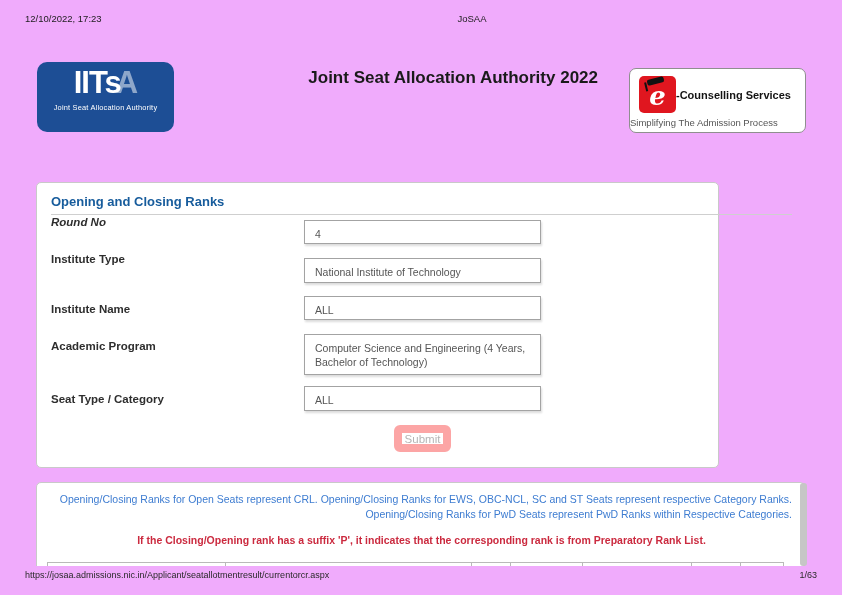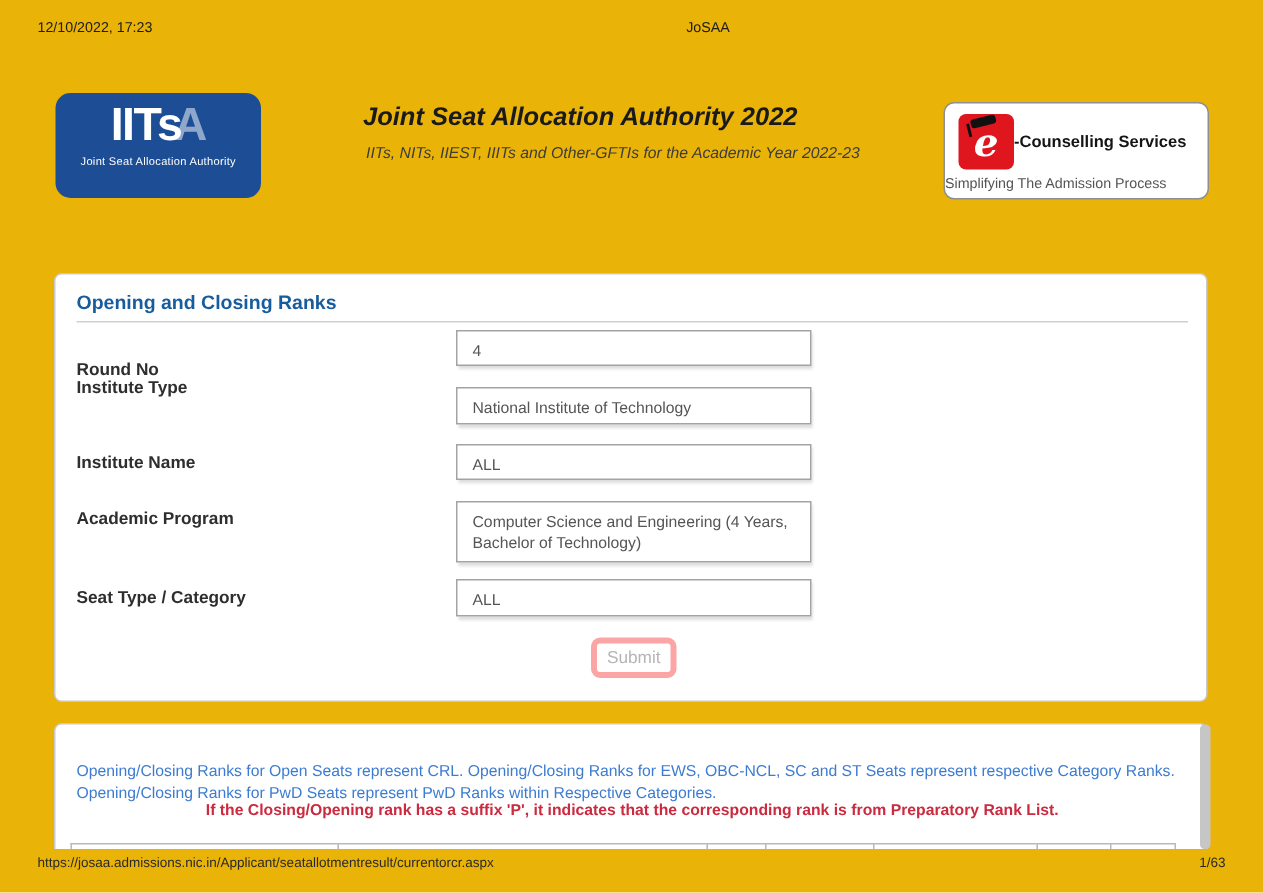--- a/index.html
+++ b/index.html
@@ -1,71 +1,71 @@
 <!DOCTYPE html>
 <html style="--logo-blue: #1d4e95; --heading-blue: #175c9c; --info-blue: #3d7cd1; --warning-red: #cb2a3f; --icon-red: #e0161f;"><head>
 <meta charset="utf-8">
 <style>
   * { margin:0; padding:0; box-sizing:border-box; }
   html,body { width:842px; height:595px; background:#ffffff; font-family:"Liberation Sans", sans-serif; }
-  .page { position:relative; width:842px; height:595px; background:#eab308; overflow:hidden; }
+  .page { position:relative; width:842px; height:595px; background:#f0abfc; overflow:hidden; }
   .content-clip { position:absolute; left:0; top:0; width:842px; height:566px; overflow:hidden; }
 
   
   .print-datetime { position:absolute; left:25px; top:13px; font-size:9.5px; color:#1c1c1c; }
   .print-doctitle { position:absolute; left:420px; top:13px; width:104px; text-align:center; font-size:9.5px; color:#1c1c1c; }
   .print-url { position:absolute; left:25px; top:570px; font-size:9px; color:#2a2a2a; }
   .print-pageno { position:absolute; right:25px; top:570px; font-size:9px; color:#2a2a2a; }
 
   
   .josaa-logo { position:absolute; left:37px; top:62px; width:137px; height:70px;
     background:var(--logo-blue); border-radius:10px; text-align:center; }
   .josaa-logo .big { margin-top:4px; font-size:31px; font-weight:bold; color:#fff; letter-spacing:-1px; line-height:34px; }
   .josaa-logo .big .ghost { opacity:.5; margin-left:-5px; }
   .josaa-logo .tag { font-size:7.4px; color:#fff; margin-top:3px; letter-spacing:.2px; }
 
-  .title-block { position:absolute; left:242px; top:68px; width:382px; text-align:left;font-style:italic; }
+  .title-block { position:absolute; left:216px; top:68px; width:382px; text-align:right; }
   .main-title { font-size:17px; font-weight:bold; color:#1a1a1a; }
   .sub-title { margin:7px auto 0; width:378px; font-size:10.5px; line-height:14px; color:#3c3c3c; }
 
   .counselling-box { position:absolute; left:629px; top:68px; width:177px; height:65px;
     border:1px solid #8f8f8f; border-radius:7px; background:#fff; }
   .c-icon { position:absolute; left:9px; top:7px; width:37px; height:37px; background:var(--icon-red);
     border-radius:5px; color:#fff; text-align:center; font-family:"DejaVu Serif", serif;
     font-style:italic; font-weight:bold; font-size:26px; line-height:40px; }
   .c-cap { position:absolute; left:8px; top:2px; width:17px; height:6px; background:#111;
     border-radius:2px; transform:rotate(-14deg); }
   .c-cap:after { content:""; position:absolute; left:-3px; top:2px; width:2px; height:9px; background:#111; }
   .c-name { position:absolute; left:46px; top:20px; font-size:11px; font-weight:bold; color:#141414; }
   .c-tag { position:absolute; left:0; top:48px; width:100%; font-size:9.5px; color:#555; }
 
   
   .panel { position:absolute; background:#fff; border:1px solid #c9c9c9; border-radius:5px; }
-  .main-panel { left:36px; top:182px; width:769px; height:286px; }
+  .main-panel { left:36px; top:182px; width:683px; height:286px; }
   .info-panel { left:36px; top:482px; width:769px; height:120px; }
 
   .panel-heading { position:absolute; left:14px; top:11px; font-size:13px; font-weight:bold; color:var(--heading-blue); }
   .panel-divider { position:absolute; left:14px; top:31px; width:741px; border-bottom:1px solid #cfcfcf; }
 
   .f-label { position:absolute; left:14px; font-size:11.5px; font-weight:bold; color:#2e2e2e; }
   .f-input { position:absolute; left:267px; width:237px; border:1px solid #a3a3a3; background:#fff;
     box-shadow:1px 2px 2px rgba(0,0,0,.14); font-size:10.5px; color:#555;
     padding:6px 10px 0 10px; line-height:14px; overflow:hidden; word-break:break-all; }
 
-  .r1 .f-label{top:58px;} .r1 .f-input{top:37px; height:24px;}
+  .r1 .f-label{top:33px;font-style:italic;} .r1 .f-input{top:37px; height:24px;}
   .r2 .f-label{top:70px;} .r2 .f-input{top:75px; height:25px;}
   .r3 .f-label{top:120px;} .r3 .f-input{top:113px; height:24px;}
   .r4 .f-label{top:157px;} .r4 .f-input{top:151px; height:41px;}
   .r5 .f-label{top:210px;} .r5 .f-input{top:203px; height:25px;}
 
   .submit-btn { position:absolute; left:357px; top:242px; width:57px; height:27px;
-    background:#fff; border:4px solid #fca5a5; border-radius:6px;
+    background:#fff; border:8px solid #fca5a5; border-radius:6px;
     font-family:"Liberation Sans", sans-serif; font-size:11.5px; color:#b5b5b5; text-align:center; }
 
-  .note-blue { position:absolute; left:14px; top:24px; width:741px; text-align:left;
+  .note-blue { position:absolute; left:14px; top:9px; width:741px; text-align:right;
     font-size:10.5px; line-height:15px; color:var(--info-blue); }
   .note-red { position:absolute; left:14px; top:51px; width:741px; text-align:center;
     font-size:10.5px; font-weight:bold; color:var(--warning-red); }
 
   .table-sliver { position:absolute; left:11px; top:79px; display:flex; }
   .table-sliver .cell { height:9px; background:#fff; border:1px solid #b9b9b9; border-bottom:none; margin-left:-1px; }
 
   .scrollbar-thumb { position:absolute; left:800px; top:483px; width:7px; height:83px;
     background:#c6c6c6; border-radius:3px; }
 </style>
@@ -78,21 +78,20 @@
     <div class="print-datetime">12/10/2022, 17:23</div>
     <div class="print-doctitle">JoSAA</div>
 
     <div class="josaa-logo">
       <div class="big"><span>IITs</span><span class="ghost">A</span></div>
       <div class="tag">Joint Seat Allocation Authority</div>
     </div>
 
     <div class="title-block">
       <div class="main-title">Joint Seat Allocation Authority 2022</div>
-      <div class="sub-title">IITs, NITs, IIEST, IIITs and Other-GFTIs for the Academic Year 2022-23</div>
     </div>
 
     <div class="counselling-box">
       <div class="c-icon">
         <span>e</span>
         <span class="c-cap"></span>
       </div>
       <div class="c-name">-Counselling Services</div>
       <div class="c-tag">Simplifying The Admission Process</div>
     </div>

